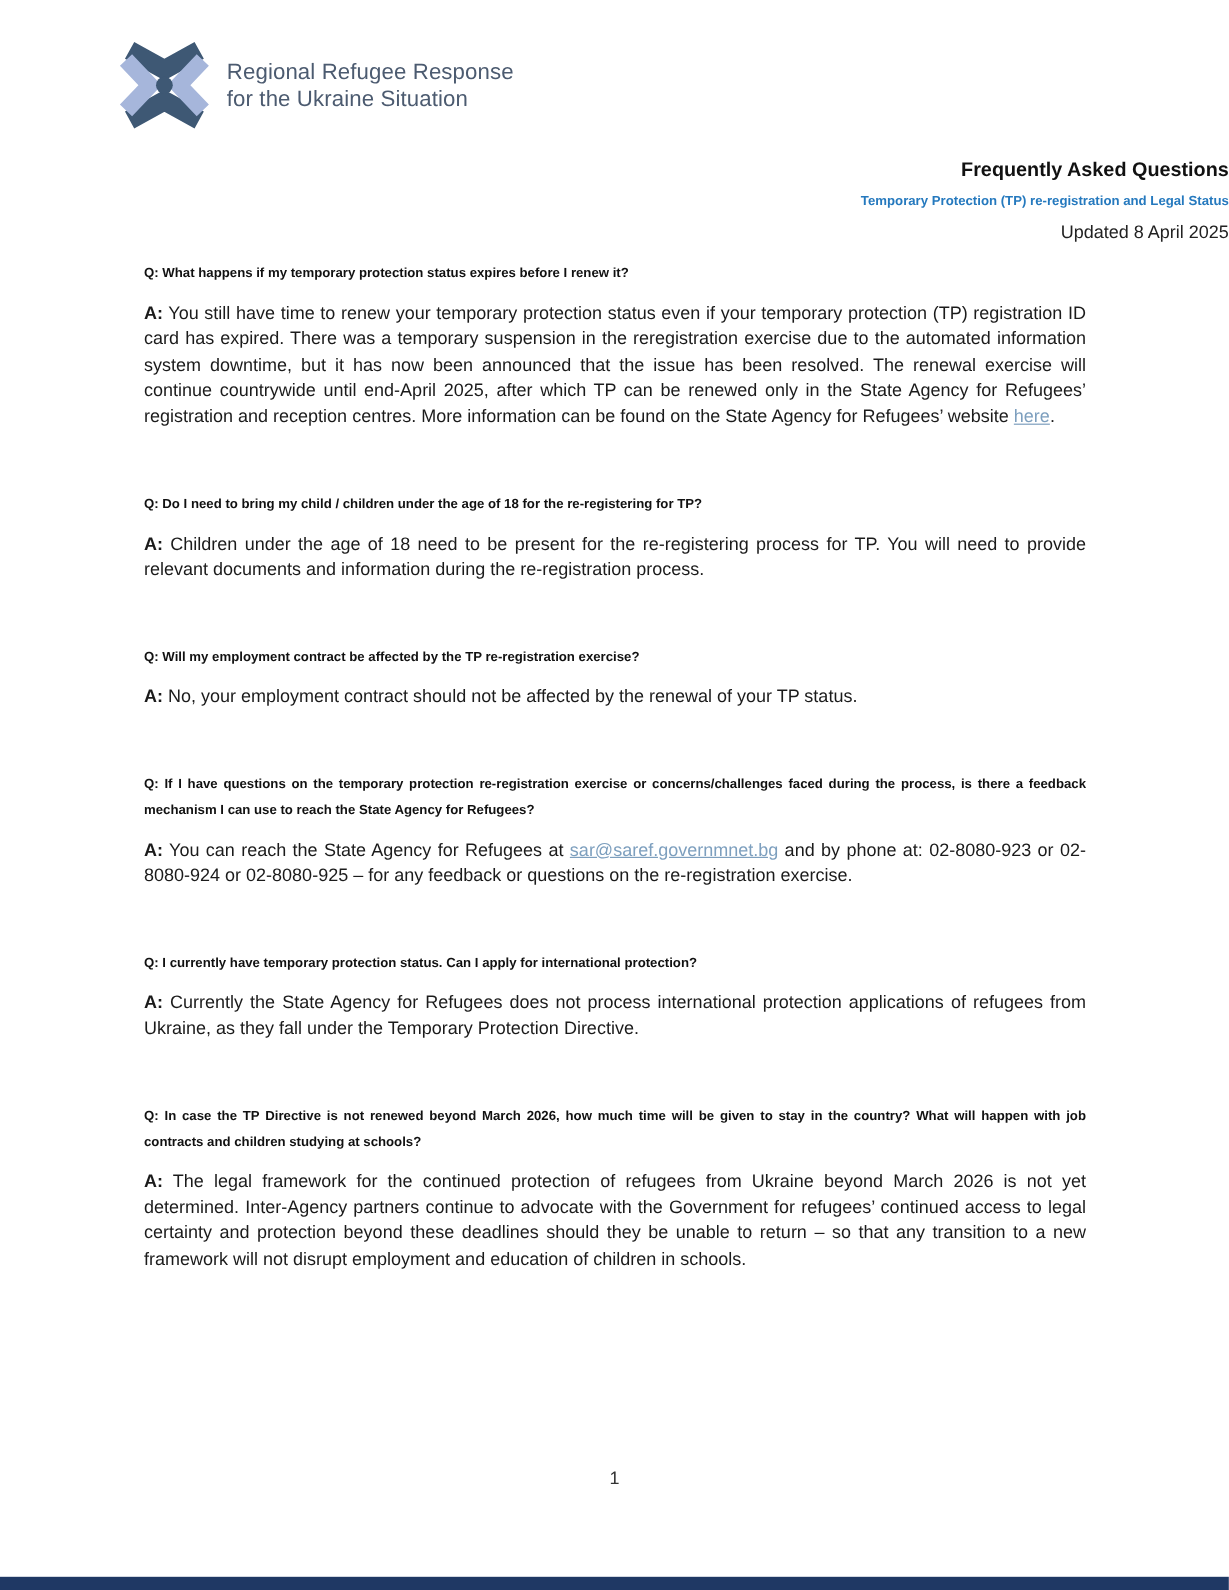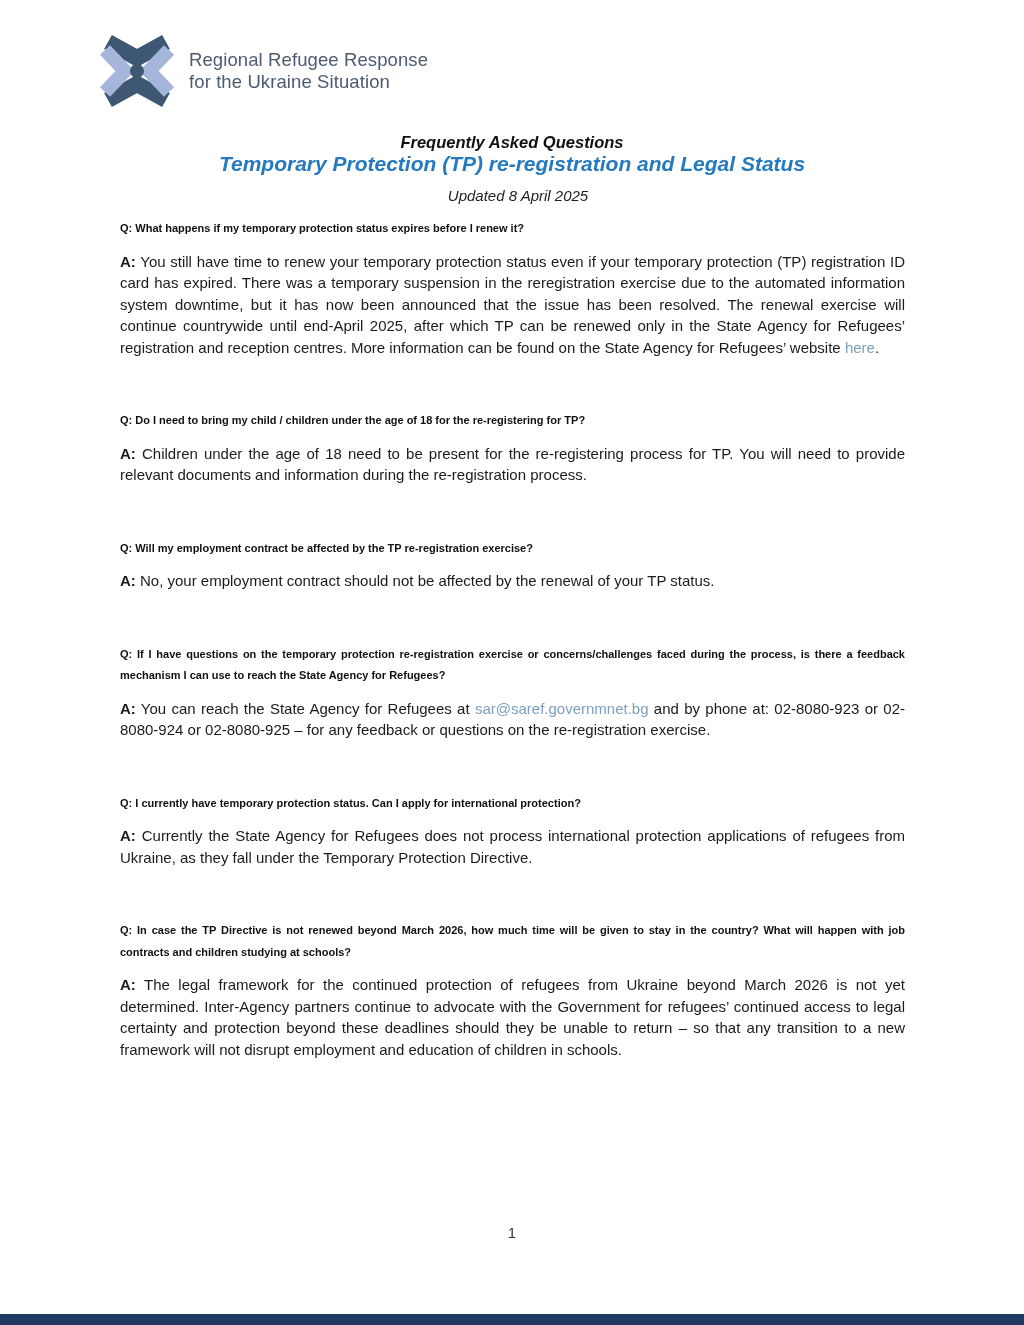--- a/index.html
+++ b/index.html
@@ -15,39 +15,39 @@
   .logo-row {
     position: absolute; top: 33px; left: 95px;
     display: flex; align-items: center; gap: 10px; justify-content: center;
   }
   .logo-icon { width: 84px; height: 76px; flex: 0 0 auto; }
   .logo-text {
     font-size: 18.5px; line-height: 22px;
     font-weight: 500; color: #4c5b70; letter-spacing: 0.1px;
   }
   
-  .doc-header { position: absolute; top: 133px; left: 0; width: 100%; text-align: center; font-style: italic; }
+  .doc-header { position: absolute; top: 133px; left: 0; width: 100%; text-align: right; }
   .doc-title { font-size: 16.5px; font-weight: 700; color: #111; }
-  .doc-subtitle { font-size: 21px; font-weight: 700; color: #2579be; }
+  .doc-subtitle { margin-top: 10px; font-size: 11px; font-weight: 700; color: #2579be; }
   .doc-updated { margin-top: 11px; font-size: 15px; color: #222; padding-left: 12px; }
   
   .content { position: absolute; top: 218px; left: 120px; width: 785px; }
   .qa { margin-top: 52px; }
   .qa:first-child { margin-top: 0; }
   .q {
     font-size: 11px; font-weight: 700; color: #111;
     line-height: 21.5px; text-align: justify;
   }
   .a {
     margin-top: 11px; font-size: 15px; color: #1b1b1b;
     line-height: 21.5px; text-align: justify;
   }
   .a .a-label { font-weight: 700; }
   .a .link {
-    color: #7d9fbe; cursor: pointer;
+    color: #7d9fbe; text-decoration: underline; cursor: pointer;
   }
   .a .link:empty { display: none; }
   
   .page-number {
     position: absolute; top: 1224px; left: 0; width: 100%;
     text-align: center; font-size: 15px; color: #333;
   }
   .bottom-bar {
     position: absolute; bottom: 0; left: 0;
     width: 100%; height: 11px; background: #1f3864;

